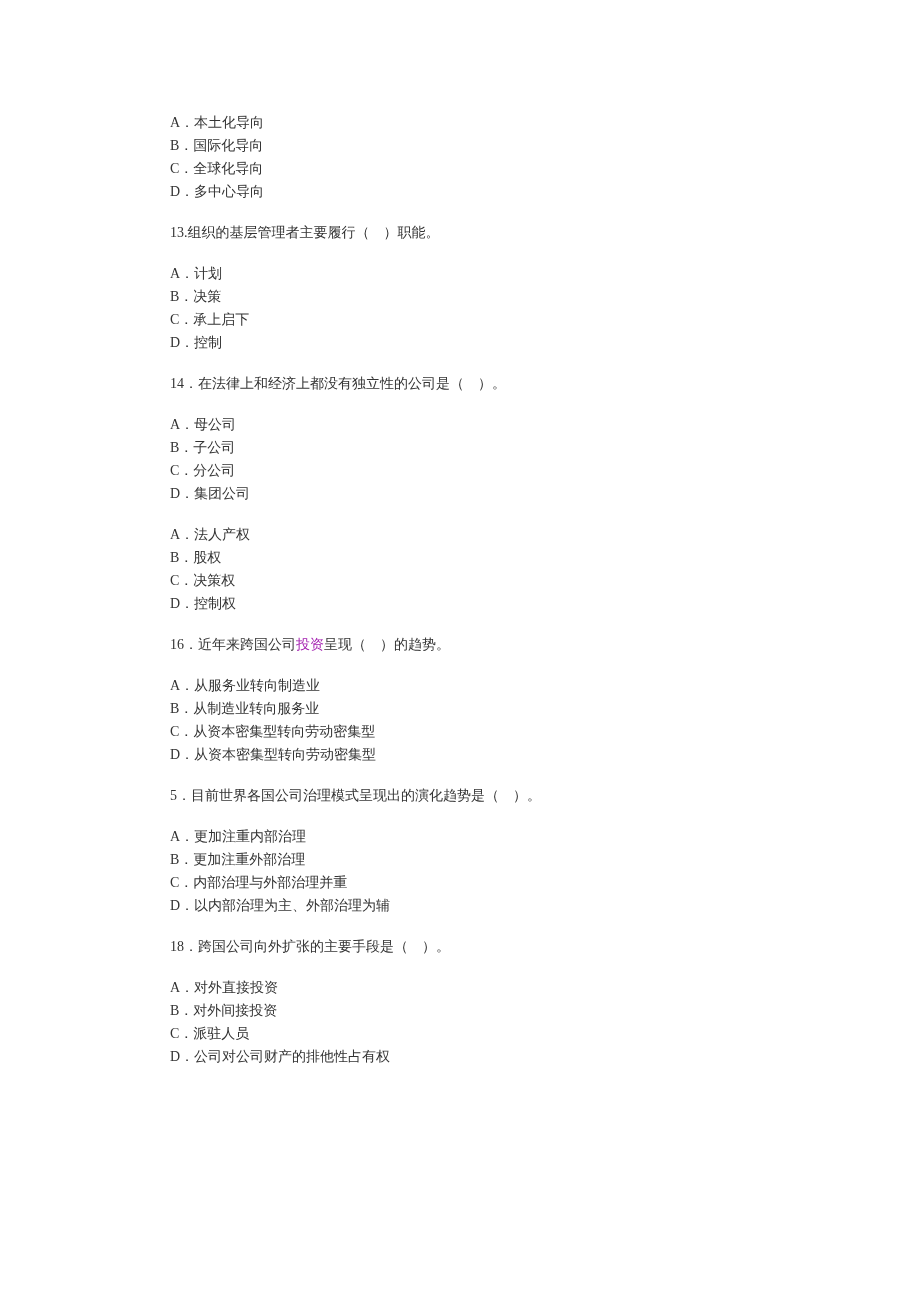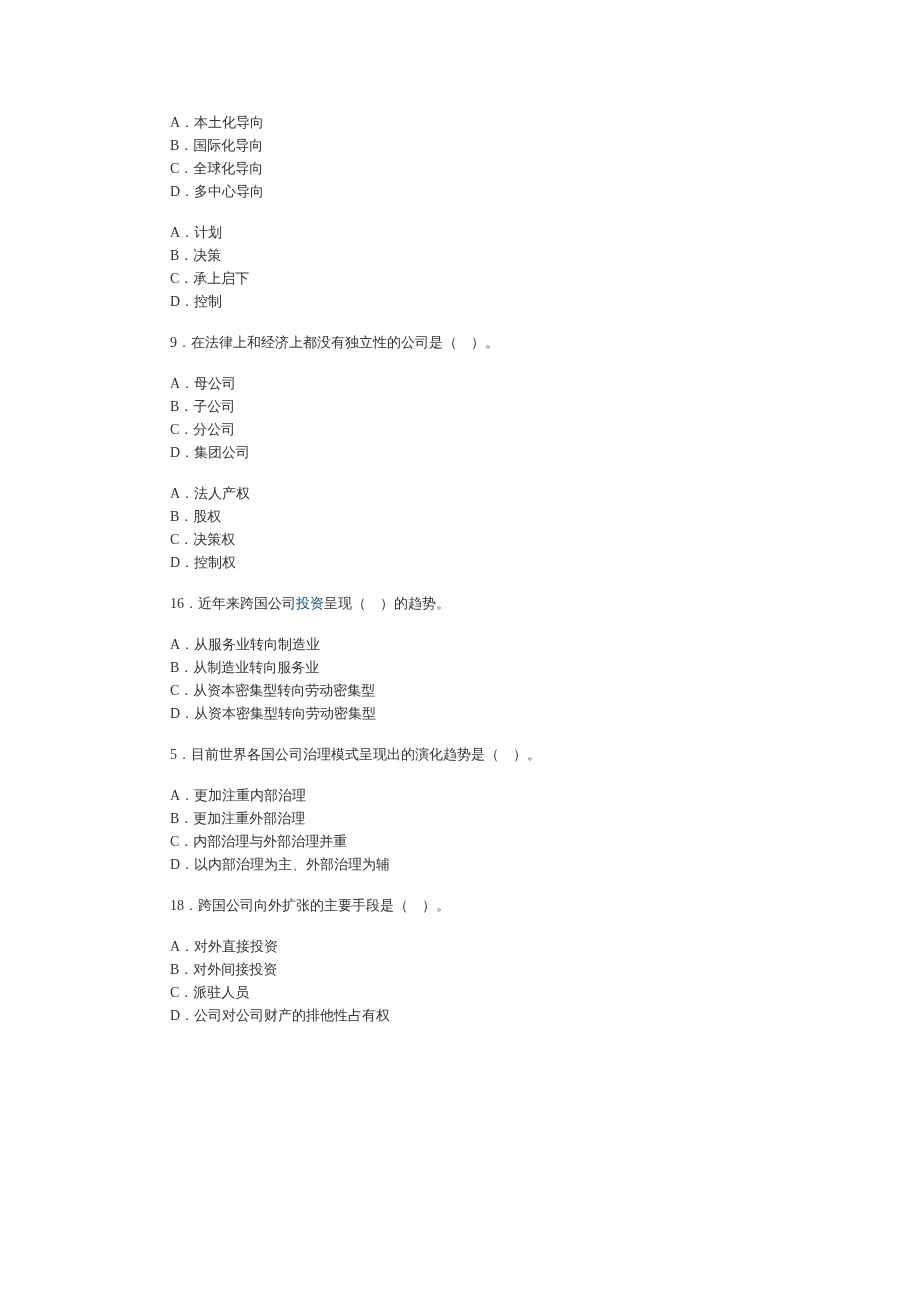--- a/index.html
+++ b/index.html
@@ -19,46 +19,47 @@
       margin-bottom: 20px;
     }
     .option {
       margin-bottom: 2px;
     }
     .question-text {
       margin-bottom: 20px;
       margin-top: 20px;
     }
     .link {
-      color: #0c4a6e;
+      color: #a21caf;
     }
     .inline {
       display: inline;
     }
   </style>
 </head>
 <body>
 
 <div class="page">
 
   <div class="block">
     <div class="option">A．本土化导向</div>
     <div class="option">B．国际化导向</div>
     <div class="option">C．全球化导向</div>
     <div class="option">D．多中心导向</div>
   </div>
 
+  <div class="question-text">13.组织的基层管理者主要履行（　）职能。</div>
   <div class="block">
     <div class="option">A．计划</div>
     <div class="option">B．决策</div>
     <div class="option">C．承上启下</div>
     <div class="option">D．控制</div>
   </div>
 
-  <div class="question-text">9．在法律上和经济上都没有独立性的公司是（　）。</div>
+  <div class="question-text">14．在法律上和经济上都没有独立性的公司是（　）。</div>
   <div class="block">
     <div class="option">A．母公司</div>
     <div class="option">B．子公司</div>
     <div class="option">C．分公司</div>
     <div class="option">D．集团公司</div>
   </div>
 
   <div class="block">
     <div class="option">A．法人产权</div>
     <div class="option">B．股权</div>

